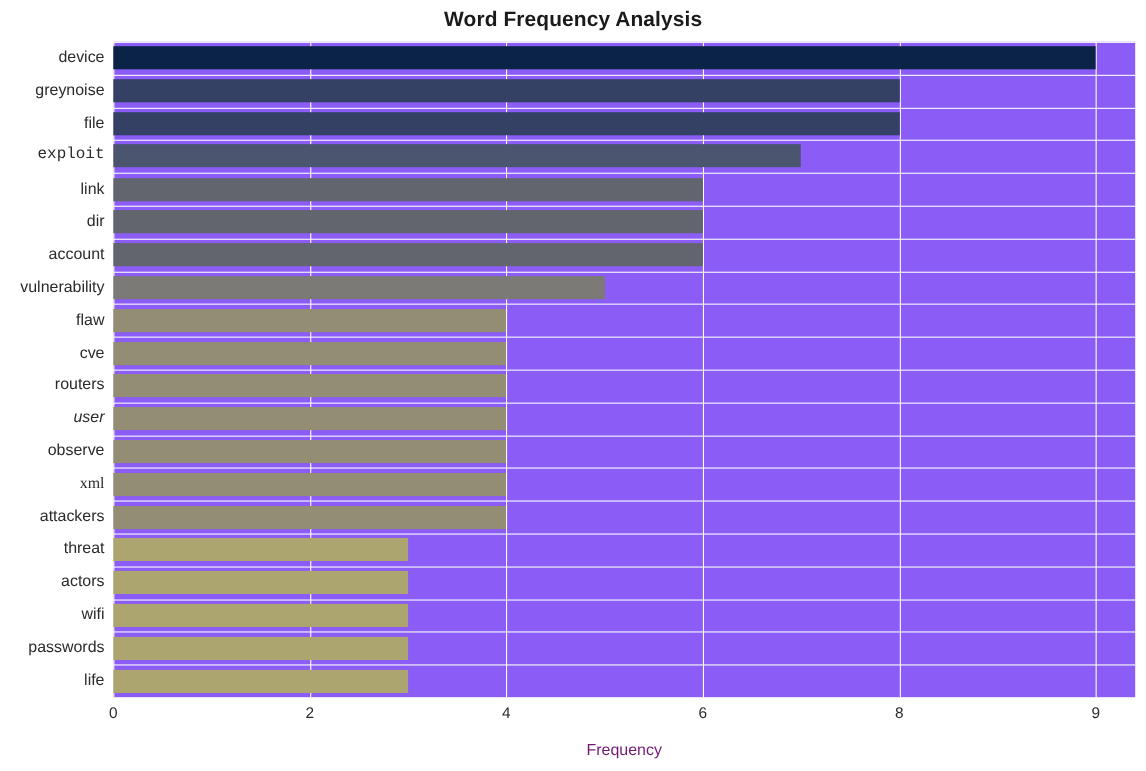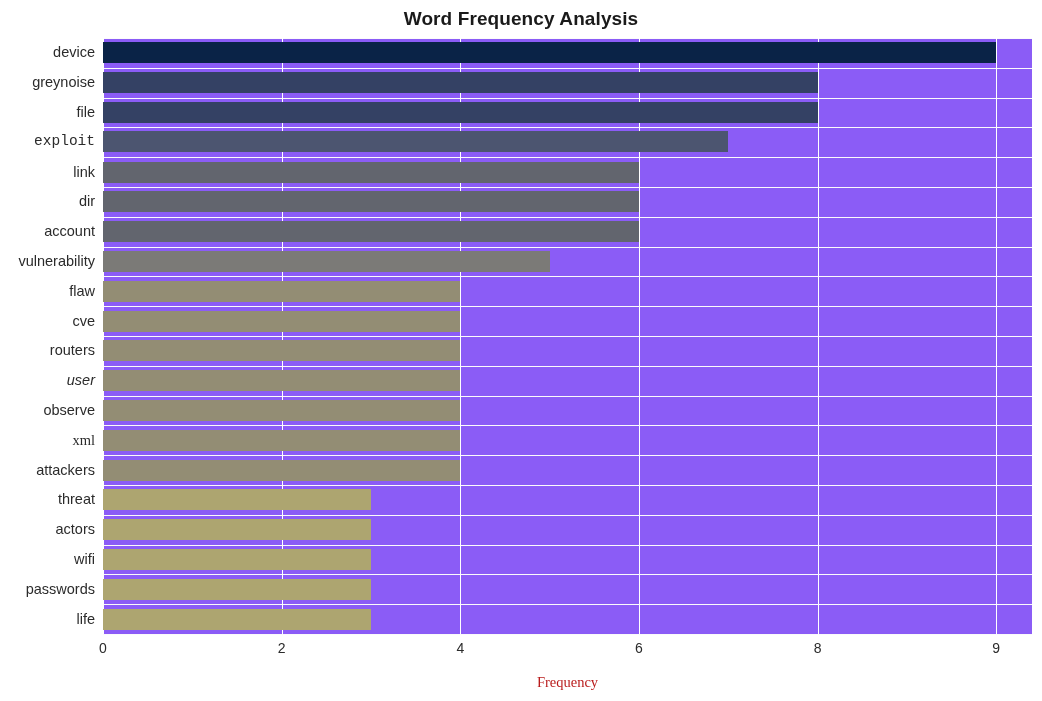--- a/index.html
+++ b/index.html
@@ -80,22 +80,21 @@
     transform: translateX(-50%);
     white-space: nowrap;
   }
   #xaxis-label {
     position: absolute;
     left: 103px;
     top: 674px;
     width: 929px;
     text-align: center;
     font-size: 14.5px;
-    color: #b91c1c;
-    font-family: Liberation Serif, serif;
+    color: #701a75;
   }
 </style>
 </head>
 <body>
 
 <div id="chart-root">
 
   <div id="chart-title">Word Frequency Analysis</div>
 
   <div id="plot-area">

